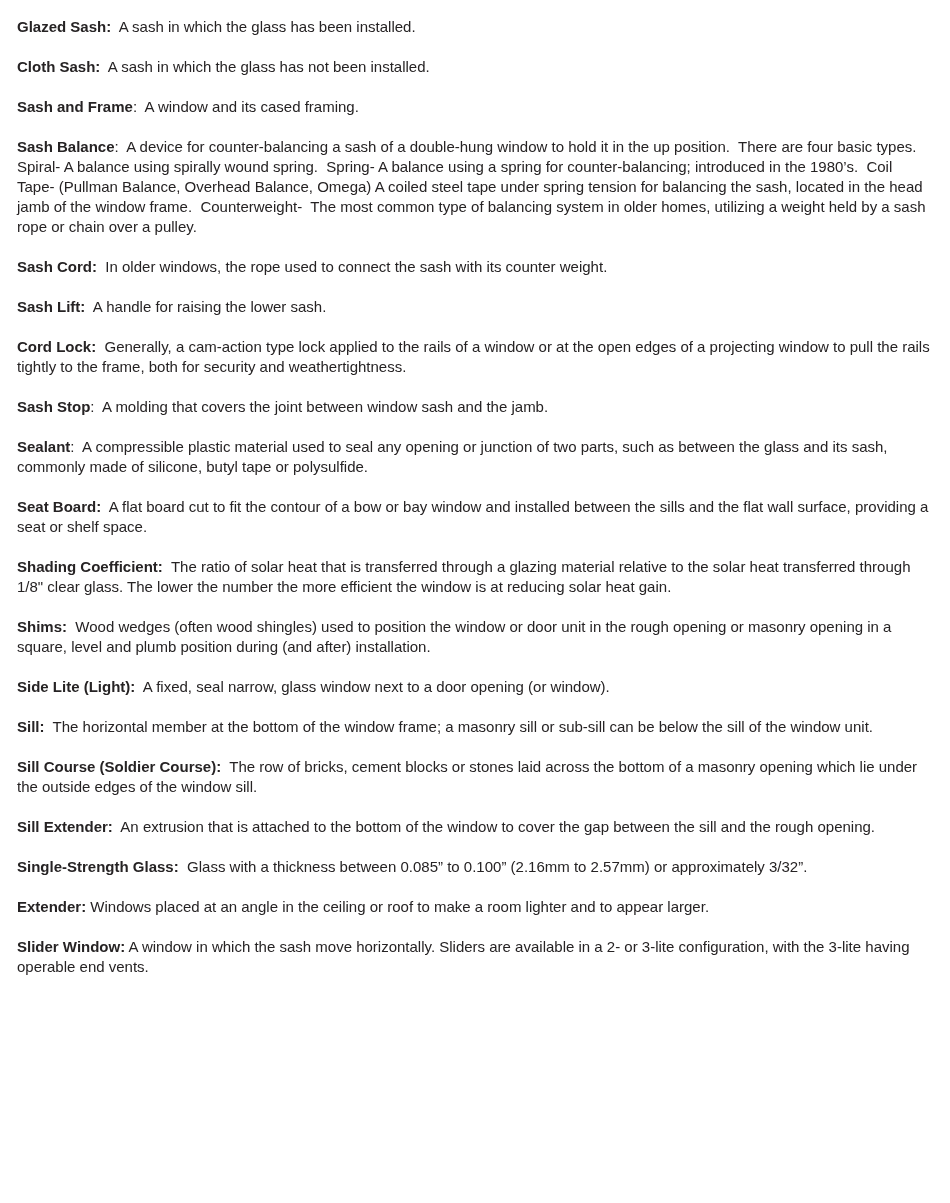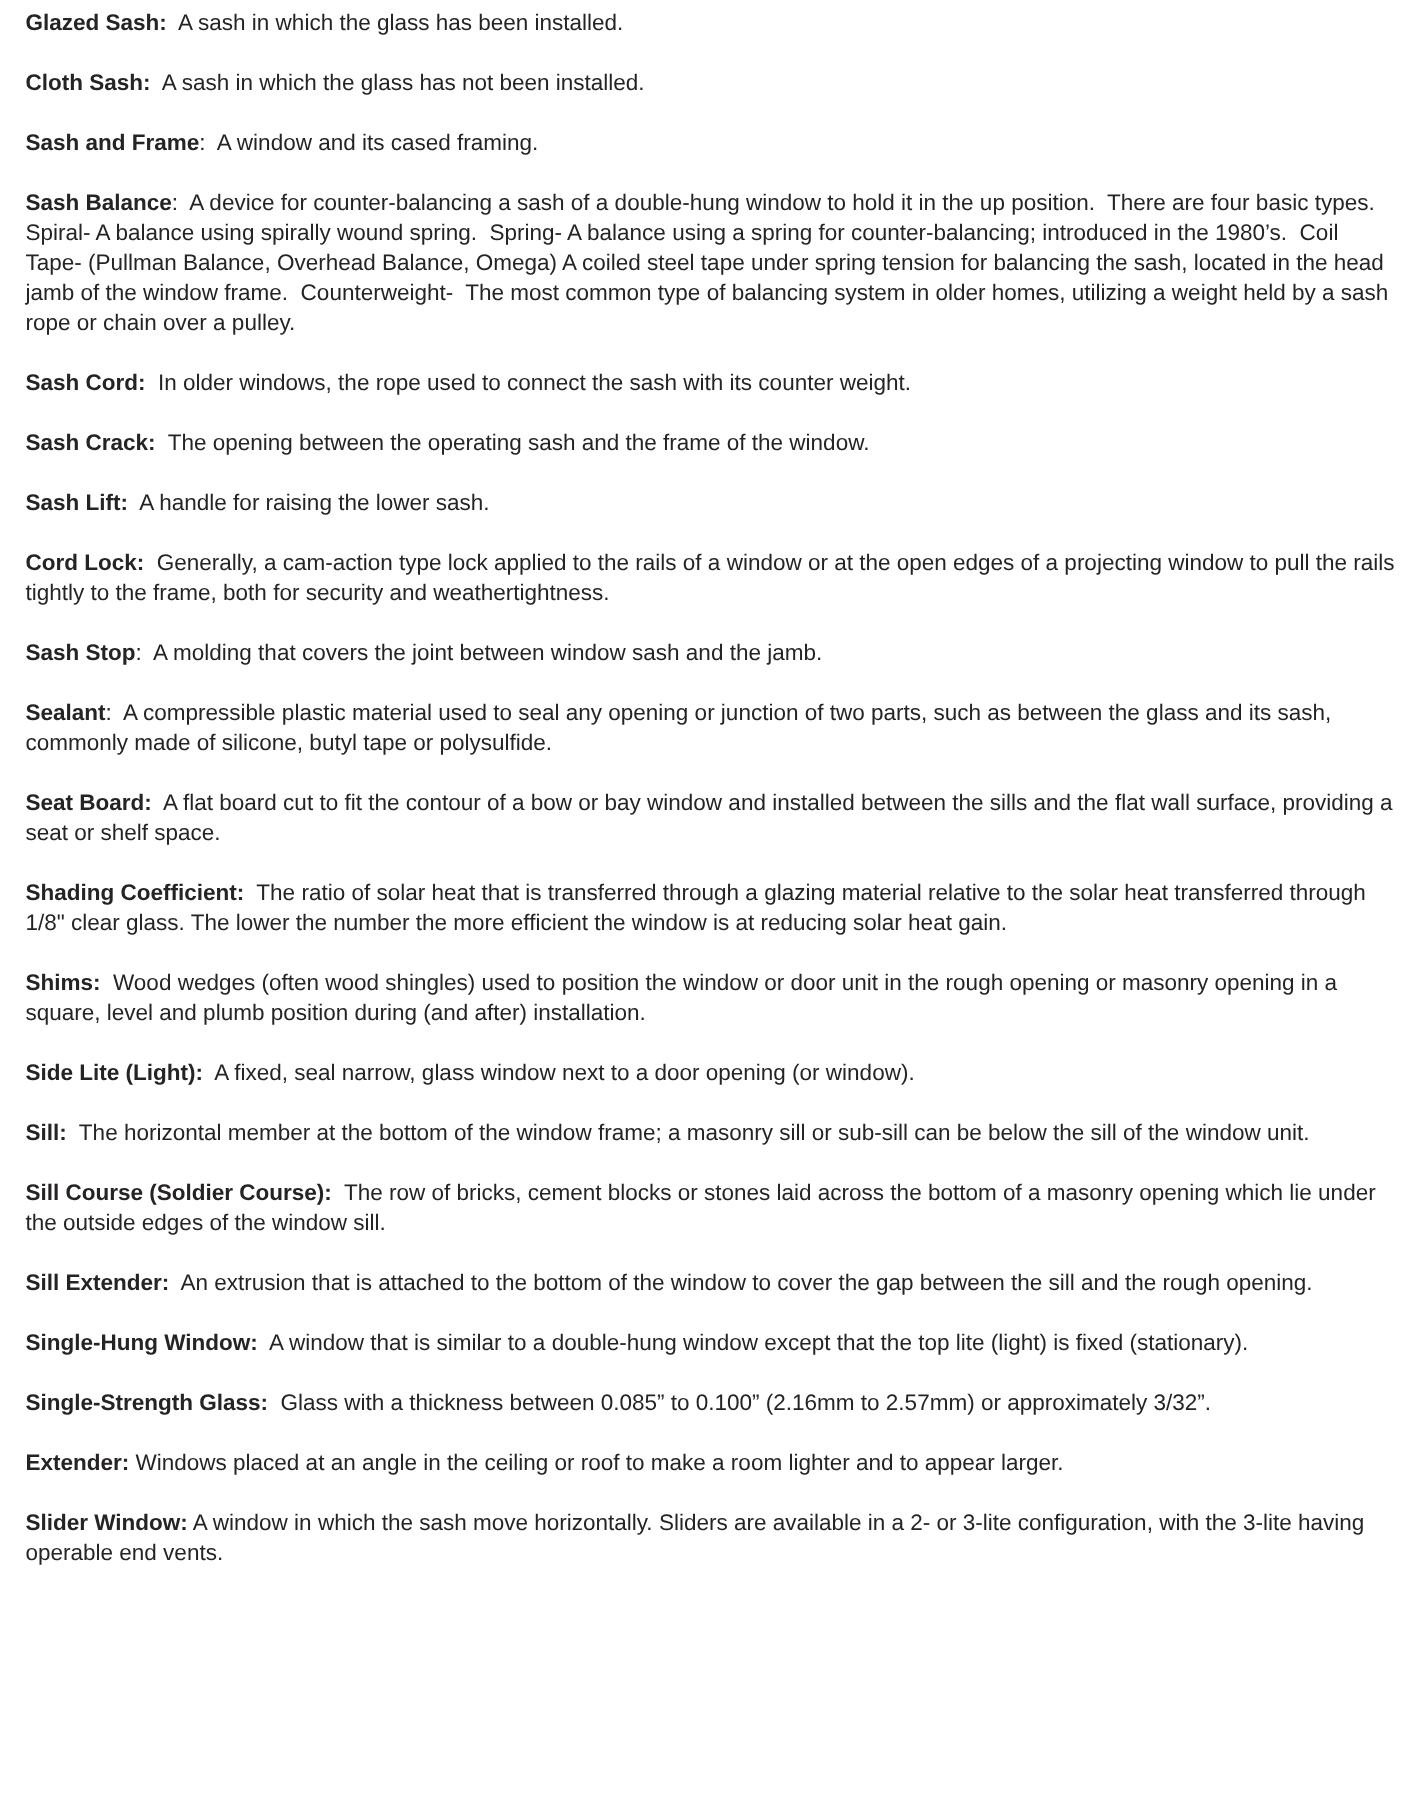--- a/index.html
+++ b/index.html
@@ -15,21 +15,21 @@
     background: #ffffff;
     font-family: "Liberation Sans", "DejaVu Sans", sans-serif;
     font-size: 15px;
     line-height: 20px;
     color: #262324;
   }
   .entries {
     width: 916px;
   }
   .entry {
-    margin: 0 0 20px 0;
+    margin: 11px 0 20px 0;
     white-space: pre-wrap;
     text-align: left;
   }
   .term {
     font-weight: 700;
   }
   .definition {
     font-weight: 400;
   }
 </style>
@@ -41,21 +41,20 @@
   <p class="entry"><b class="term">Glazed Sash:</b><span class="definition">  A sash in which the glass has been installed.</span></p>
 
   <p class="entry"><b class="term">Cloth Sash:</b><span class="definition">  A sash in which the glass has not been installed.</span></p>
 
   <p class="entry"><b class="term">Sash and Frame</b><span class="definition">:  A window and its cased framing.</span></p>
 
   <p class="entry"><b class="term">Sash Balance</b><span class="definition">:  A device for counter-balancing a sash of a double-hung window to hold it in the up position.  There are four basic types.  Spiral- A balance using spirally wound spring.  Spring- A balance using a spring for counter-balancing; introduced in the 1980’s.  Coil Tape- (Pullman Balance, Overhead Balance, Omega) A coiled steel tape under spring ten­sion for balancing the sash, located in the head jamb of the window frame.  Counterweight-  The most common type of balancing system in older homes, utilizing a weight held by a sash rope or chain over a pulley.</span></p>
 
   <p class="entry"><b class="term">Sash Cord:</b><span class="definition">  In older windows, the rope used to connect the sash with its counter weight.</span></p>
 
-  <p class="entry"><b class="term">Sash Crack:</b><span class="definition">  The opening between the operating sash and the frame of the window.</span></p>
 
   <p class="entry"><b class="term">Sash Lift:</b><span class="definition">  A handle for raising the lower sash.</span></p>
 
   <p class="entry"><b class="term">Cord Lock:</b><span class="definition">  Generally, a cam-action type lock applied to the rails of a window or at the open edges of a projecting win­dow to pull the rails tightly to the frame, both for security and weathertightness.</span></p>
 
   <p class="entry"><b class="term">Sash Stop</b><span class="definition">:  A molding that covers the joint between window sash and the jamb.</span></p>
 
 
   <p class="entry"><b class="term">Sealant</b><span class="definition">:  A compressible plastic material used to seal any opening or junction of two parts, such as between the glass and its sash, commonly made of silicone, butyl tape or polysulfide.</span></p>
 
@@ -67,21 +66,20 @@
 
 
   <p class="entry"><b class="term">Side Lite (Light):</b><span class="definition">  A fixed, seal narrow, glass window next to a door opening (or window).</span></p>
 
   <p class="entry"><b class="term">Sill:</b><span class="definition">  The horizontal member at the bottom of the window frame; a masonry sill or sub-sill can be below the sill of the win­dow unit.</span></p>
 
   <p class="entry"><b class="term">Sill Course (Soldier Course):</b><span class="definition">  The row of bricks, cement blocks or stones laid across the bottom of a masonry opening which lie under the outside edges of the window sill.</span></p>
 
   <p class="entry"><b class="term">Sill Extender:</b><span class="definition">  An extrusion that is attached to the bottom of the window to cover the gap between the sill and the rough opening.</span></p>
 
-  <p class="entry"><b class="term">Single-Hung Window:</b><span class="definition">  A window that is similar to a double-hung window except that the top lite (light) is fixed (station­ary).</span></p>
 
   <p class="entry"><b class="term">Single-Strength Glass:</b><span class="definition">  Glass with a thickness between 0.085” to 0.100” (2.16mm to 2.57mm) or approximately 3/32”.</span></p>
 
   <p class="entry"><b class="term">Extender:</b><span class="definition"> Windows placed at an angle in the ceiling or roof to make a room lighter and to appear larger.</span></p>
 
   <p class="entry"><b class="term">Slider Window:</b><span class="definition"> A window in which the sash move horizontally. Sliders are available in a 2- or 3-lite configuration, with the 3-lite having operable end vents.</span></p>
 </section>
 </main>
 
 </body></html>

